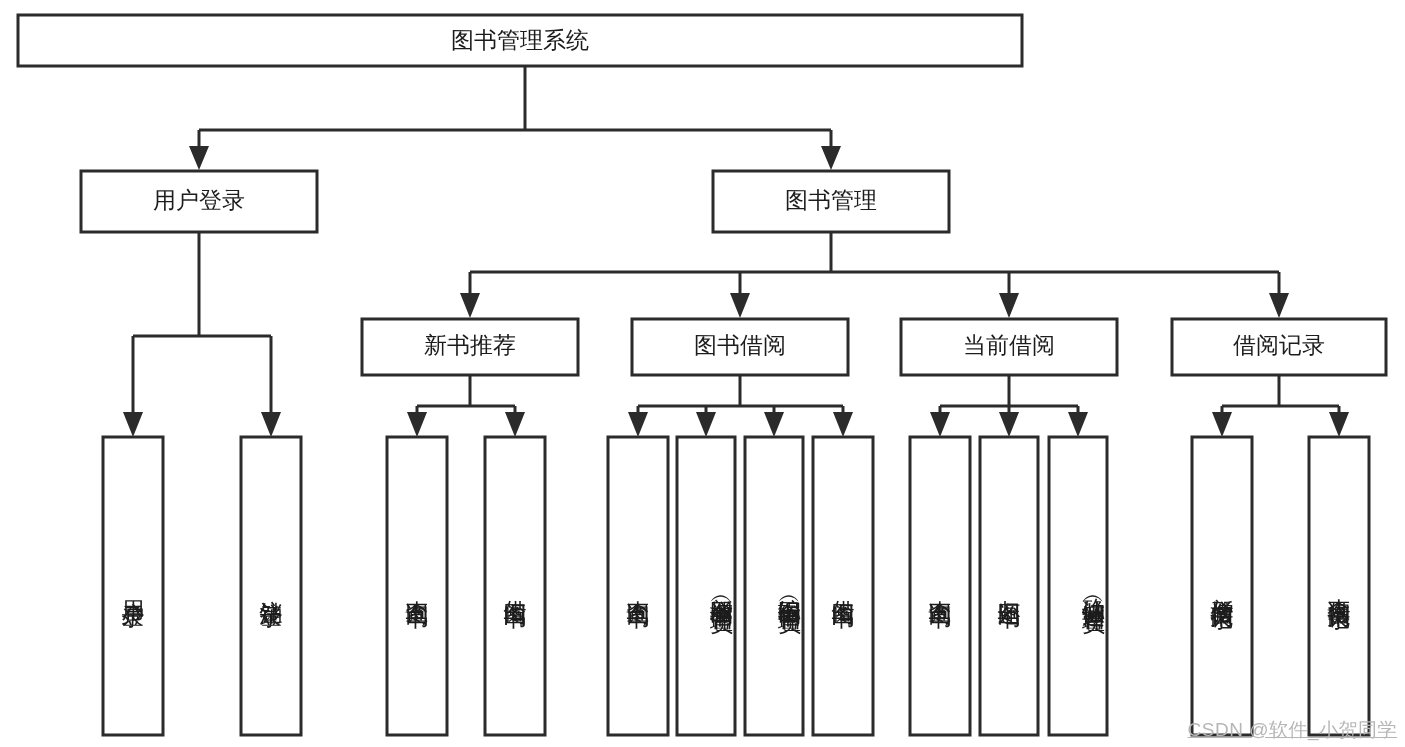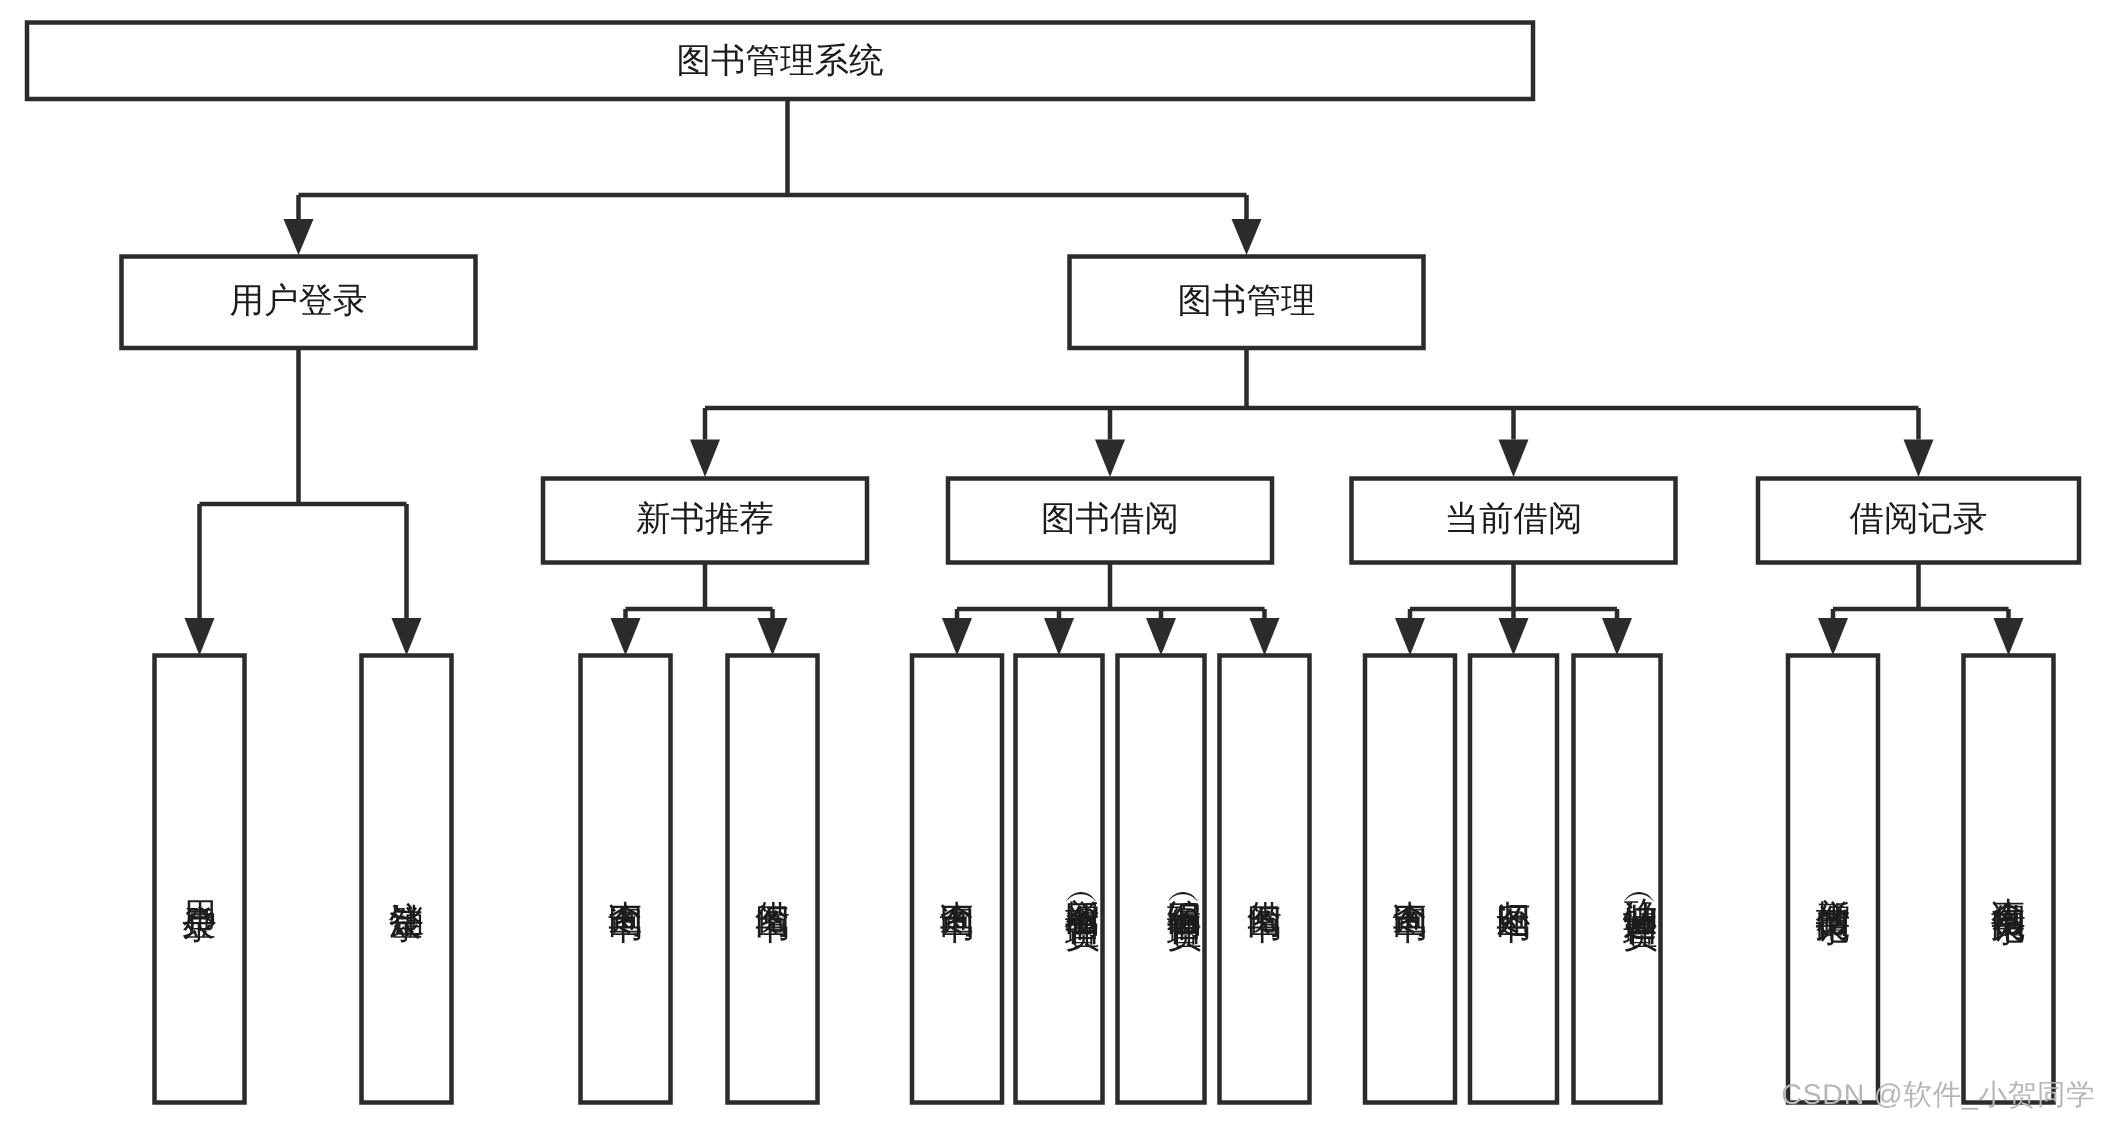--- a/index.html
+++ b/index.html
@@ -68,20 +68,21 @@
   }
   .watermark {
     position: absolute;
     right: 8px;
     bottom: 4px;
     font-family: "Liberation Sans", "DejaVu Sans", sans-serif;
     font-size: 19px;
     color: #b6b6b6;
     letter-spacing: 0.5px;
     white-space: nowrap;
+    text-decoration: underline;
   }
 </style>
 </head>
 <body>
 
 <div id="diagram-root">
 
   <svg class="diagram-canvas" viewBox="0 0 1405 747" xmlns="http://www.w3.org/2000/svg">
 
     <g>

